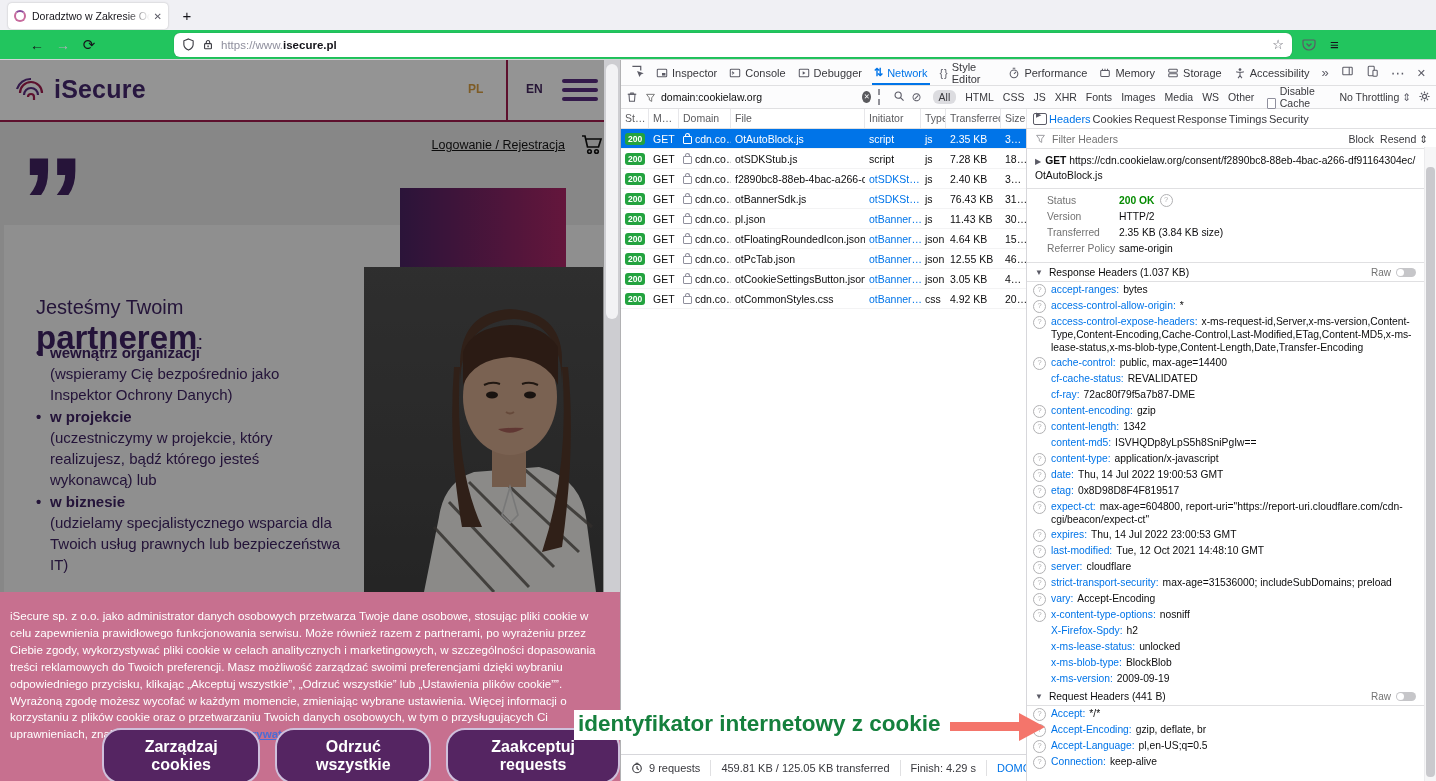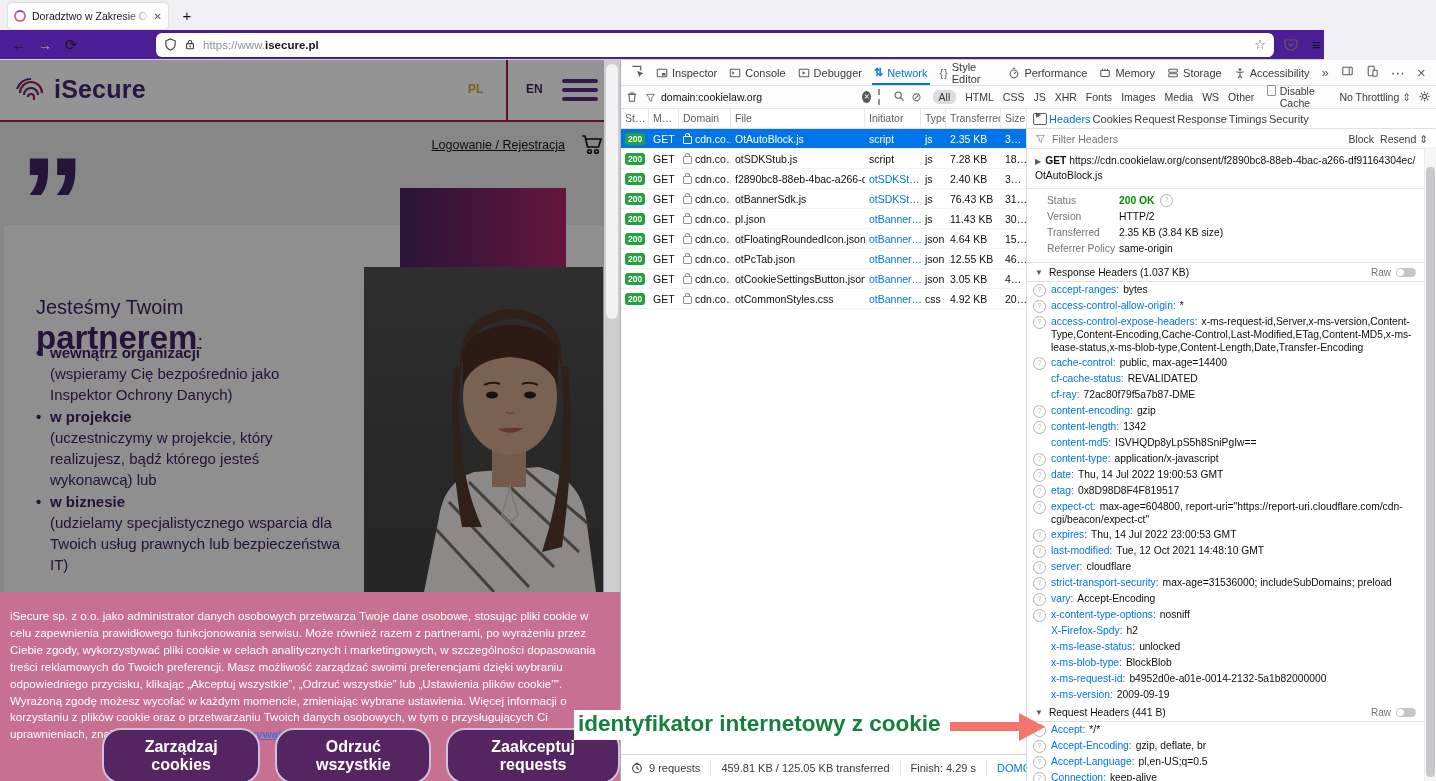--- a/index.html
+++ b/index.html
@@ -11,21 +11,21 @@
     box-shadow:0 0 2px rgba(0,0,0,.25);display:flex;align-items:center;padding:0 6px;box-sizing:border-box;}
   .favicon{width:12px;height:12px;border-radius:50%;border:2px solid #c76b9d;border-top-color:#8a4a9a;
     box-sizing:border-box;flex:none;margin-right:6px;}
   .tab-title{font-size:10.5px;color:#15141a;white-space:nowrap;overflow:hidden;flex:1;
     -webkit-mask-image:linear-gradient(90deg,#000 80%,transparent);mask-image:linear-gradient(90deg,#000 80%,transparent);}
   .tab-close{font-size:10px;color:#5b5b66;flex:none;margin-left:4px;cursor:default;}
   .tab-close::before{content:"✕";}
   .newtab{position:absolute;left:176px;top:5px;width:22px;height:22px;border-radius:4px;
     color:#15141a;font-size:15px;text-align:center;line-height:21px;}
   .newtab::before{content:"+";}
-  .navbar{position:absolute;left:0;top:30px;width:1324px;height:30px;background:#4c1d95;border-bottom:1px solid #d4d4d8;box-sizing:border-box;display:flex;align-items:center;}
+  .navbar{position:absolute;left:0;top:30px;width:1436px;height:30px;background:#22c55e;border-bottom:1px solid #d4d4d8;box-sizing:border-box;display:flex;align-items:center;padding-left:18px;}
   .navbtn{width:26px;height:24px;text-align:center;line-height:24px;font-size:14px;color:#15141a;flex:none;}
   .navbtn.back{margin-left:6px;}.navbtn.back::before{content:"←";}
   .navbtn.fwd{color:#b0b0b8;}.navbtn.fwd::before{content:"→";}
   .navbtn.reload::before{content:"⟳";font-size:15px;}
   .urlbar{margin-left:72px;width:1118px;height:24px;background:#fff;border-radius:6px;
     box-shadow:0 0 1px rgba(0,0,0,.35);display:flex;align-items:center;padding:0 8px;box-sizing:border-box;}
   .urlbar svg{flex:none;}
   .url-text{font-size:11.5px;color:#8f8f9d;margin-left:7px;flex:1;}
   .url-text b{color:#15141a;font-weight:bold;}
   .star{flex:none;font-size:13px;color:#5b5b66;}
@@ -87,21 +87,21 @@
   .nb-filter{display:flex;align-items:center;gap:5px;flex:none;width:210px;color:#0c0c0d;}
   .nb-clear{width:12px;height:12px;border-radius:50%;background:#5a5a5e;color:#fff;font-size:9px;line-height:12px;text-align:center;}
   .nb-clear::before{content:"✕";transform:scale(.8);display:inline-block;}
   .nb-pause{font-weight:bold;font-size:9px;letter-spacing:1px;color:#5b5b66;}
   .nb-pause::before{content:"I I";}
   .nb-block{font-size:12px;color:#5b5b66;}
   .nb-block::before{content:"⊘";}
   .pills{display:flex;align-items:center;gap:9px;margin-left:4px;}
   .pill{color:#38383d;}
   .pill.active{background:#dcdce0;border-radius:6px;padding:1px 6px;}
-  .cachebox{display:flex;align-items:flex-start;gap:4px;margin-left:6px;}
+  .cachebox{display:flex;align-items:flex-end;gap:4px;margin-left:6px;}
   .cb{width:9px;height:9px;border:1px solid #8f8f9d;background:#fff;border-radius:1px;}
   .throttle{margin-left:4px;white-space:nowrap;}
   .throttle::after{content:" ⇕";color:#5b5b66;}
   .dt-body{flex:1;display:flex;min-height:0;}
   .dt-left{width:406px;flex:none;display:flex;flex-direction:column;border-right:1px solid #d7d7db;box-sizing:border-box;}
   .cols{height:19px;flex:none;display:flex;align-items:center;border-bottom:1px solid #e0e0e2;font-size:10.5px;color:#5c5c5f;}
   .cols span{border-right:1px solid #e7e7ea;padding-left:4px;box-sizing:border-box;height:100%;line-height:19px;overflow:hidden;white-space:nowrap;}
   .c-status{width:28px;flex:none;}.c-method{width:30px;flex:none;}.c-domain{width:52px;flex:none;display:flex;align-items:center;}
   .c-file{width:134px;flex:none;}.c-init{width:56px;flex:none;}.c-type{width:25px;flex:none;}
   .c-trans{width:55px;flex:none;}.c-size{width:26px;flex:none;}
@@ -708,24 +708,20 @@
                 <div class="hdr-row">
                   <span class="info hidden"></span>
                   <span class="htext"><span class="hname">x-ms-lease-status:</span><span class="hval">unlocked</span></span>
                 </div>
                 <div class="hdr-row">
                   <span class="info hidden"></span>
                   <span class="htext"><span class="hname">x-ms-blob-type:</span><span class="hval">BlockBlob</span></span>
                 </div>
                 <div class="hdr-row">
                   <span class="info hidden"></span>
-                  <span class="htext"><span class="hname">x-ms-request-id:</span><span class="hval">b4952d0e-a01e-0014-2132-5a1b82000000</span></span>
-                </div>
-                <div class="hdr-row">
-                  <span class="info hidden"></span>
                   <span class="htext"><span class="hname">x-ms-version:</span><span class="hval">2009-09-19</span></span>
                 </div>
               </div>
             <div class="section-h">
               <span class="tri down"></span>
               <span class="ttl">Request Headers (441 B)</span>
               <span class="spacer"></span>
               <span class="raw-label">Raw</span>
               <span class="toggle"></span>
             </div>

